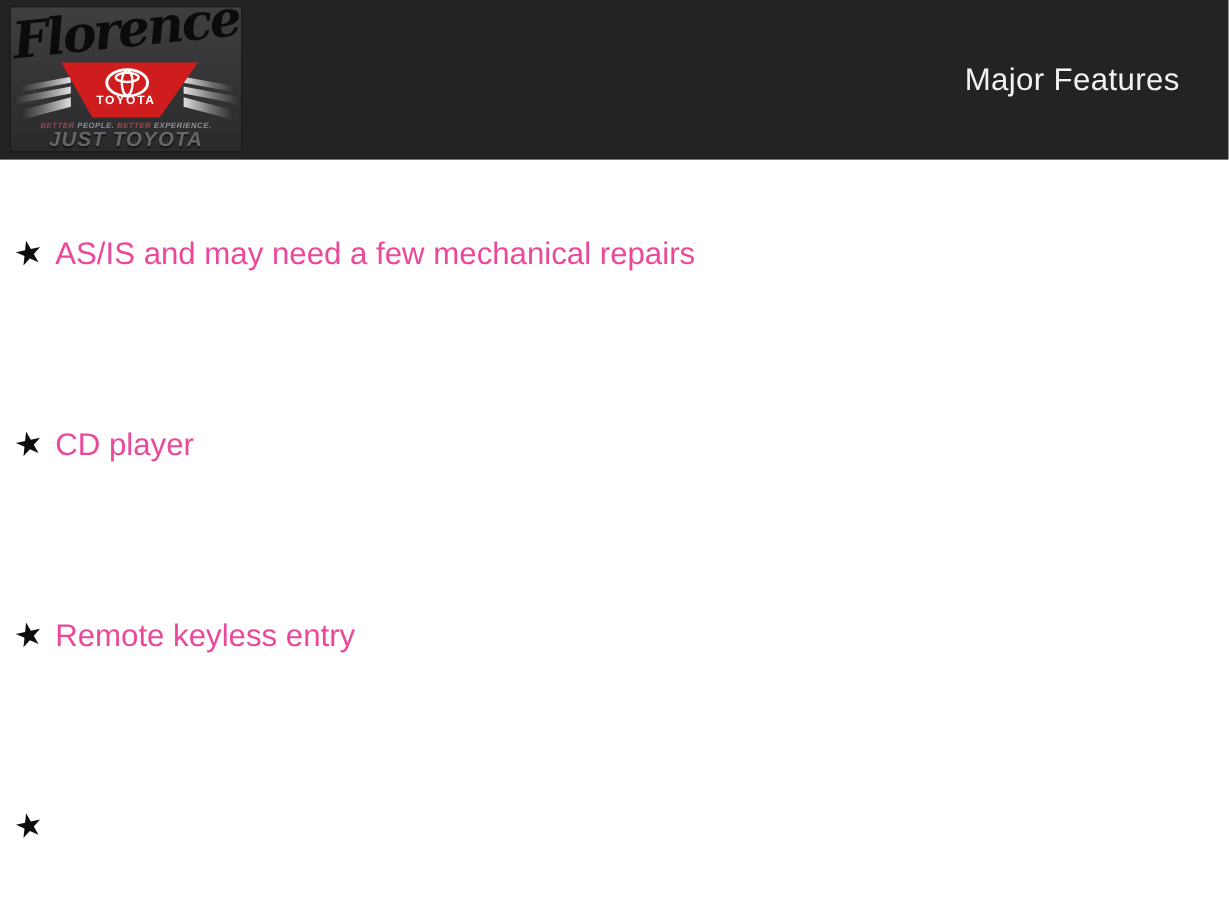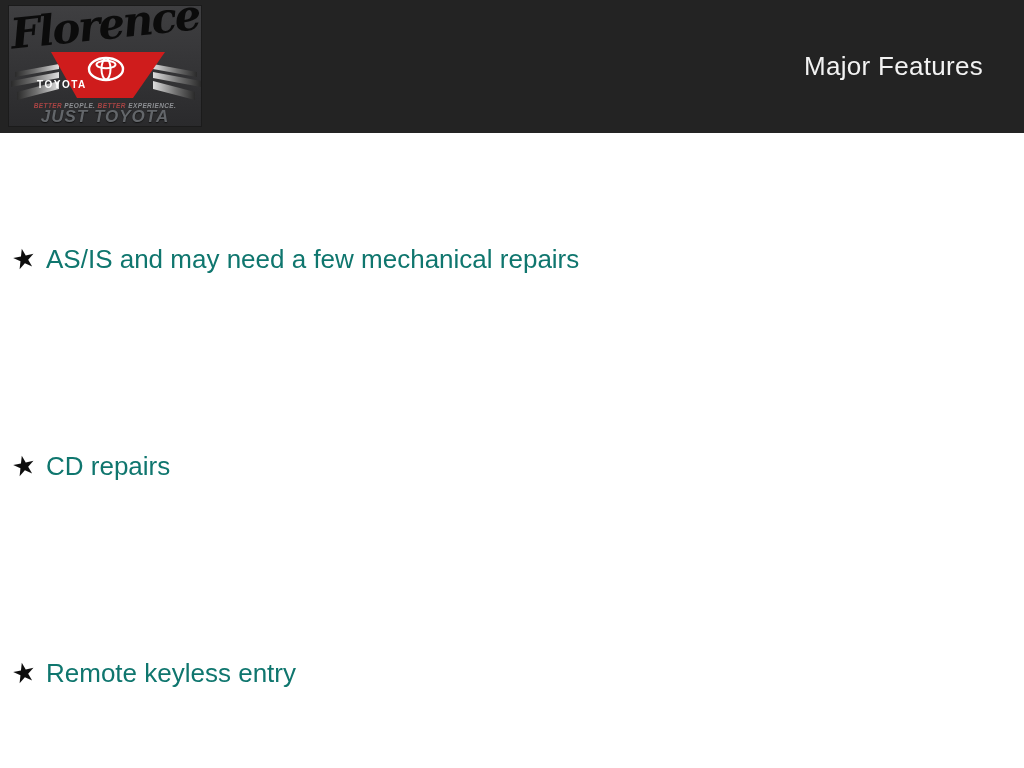--- a/index.html
+++ b/index.html
@@ -57,26 +57,25 @@
     color: #0b0b0b;
     transform: rotate(-6deg);
     letter-spacing: -2px;
     line-height: 1.1;
     pointer-events: none;
   }
   .toyota-wordmark {
     position: absolute;
     top: 73px; left: 0;
     width: 100%;
-    text-align: left;
+    text-align: center;
     color: #ffffff;
     font-size: 10px;
     font-weight: bold;
     letter-spacing: 1.5px;
-    margin-left: 28px;
   }
   .logo-tagline {
     position: absolute;
     top: 96px; left: 0;
     width: 100%;
     text-align: center;
     font-size: 6.5px;
     font-weight: bold;
     font-style: italic;
     letter-spacing: 0.4px;
@@ -117,22 +116,21 @@
     flex: 0 0 28px;
     font-size: 27px;
     color: #0d0d0d;
     transform: rotate(-12deg);
     text-align: center;
     line-height: 31px;
   }
   .feature-label {
     margin-left: 8px;
     font-size: 26px;
-    color: #0f766e;
-    margin-top: 48px;
+    color: #ec4899;
   }
 </style>
 </head>
 <body>
 
 <div class="page">
 
   <div class="header-bar">
 
     <div class="logo-box">
@@ -188,21 +186,21 @@
     <div class="page-title">Major Features</div>
   </div>
 
   <ul class="features-list">
     <li class="feature-item">
       <span class="star-bullet-icon">★</span>
       <span class="feature-label">AS/IS and may need a few mechanical repairs</span>
     </li>
     <li class="feature-item">
       <span class="star-bullet-icon">★</span>
-      <span class="feature-label">CD repairs</span>
+      <span class="feature-label">CD player</span>
     </li>
     <li class="feature-item">
       <span class="star-bullet-icon">★</span>
       <span class="feature-label">Remote keyless entry</span>
     </li>
     <li class="feature-item">
       <span class="star-bullet-icon">★</span>
     </li>
   </ul>
 

